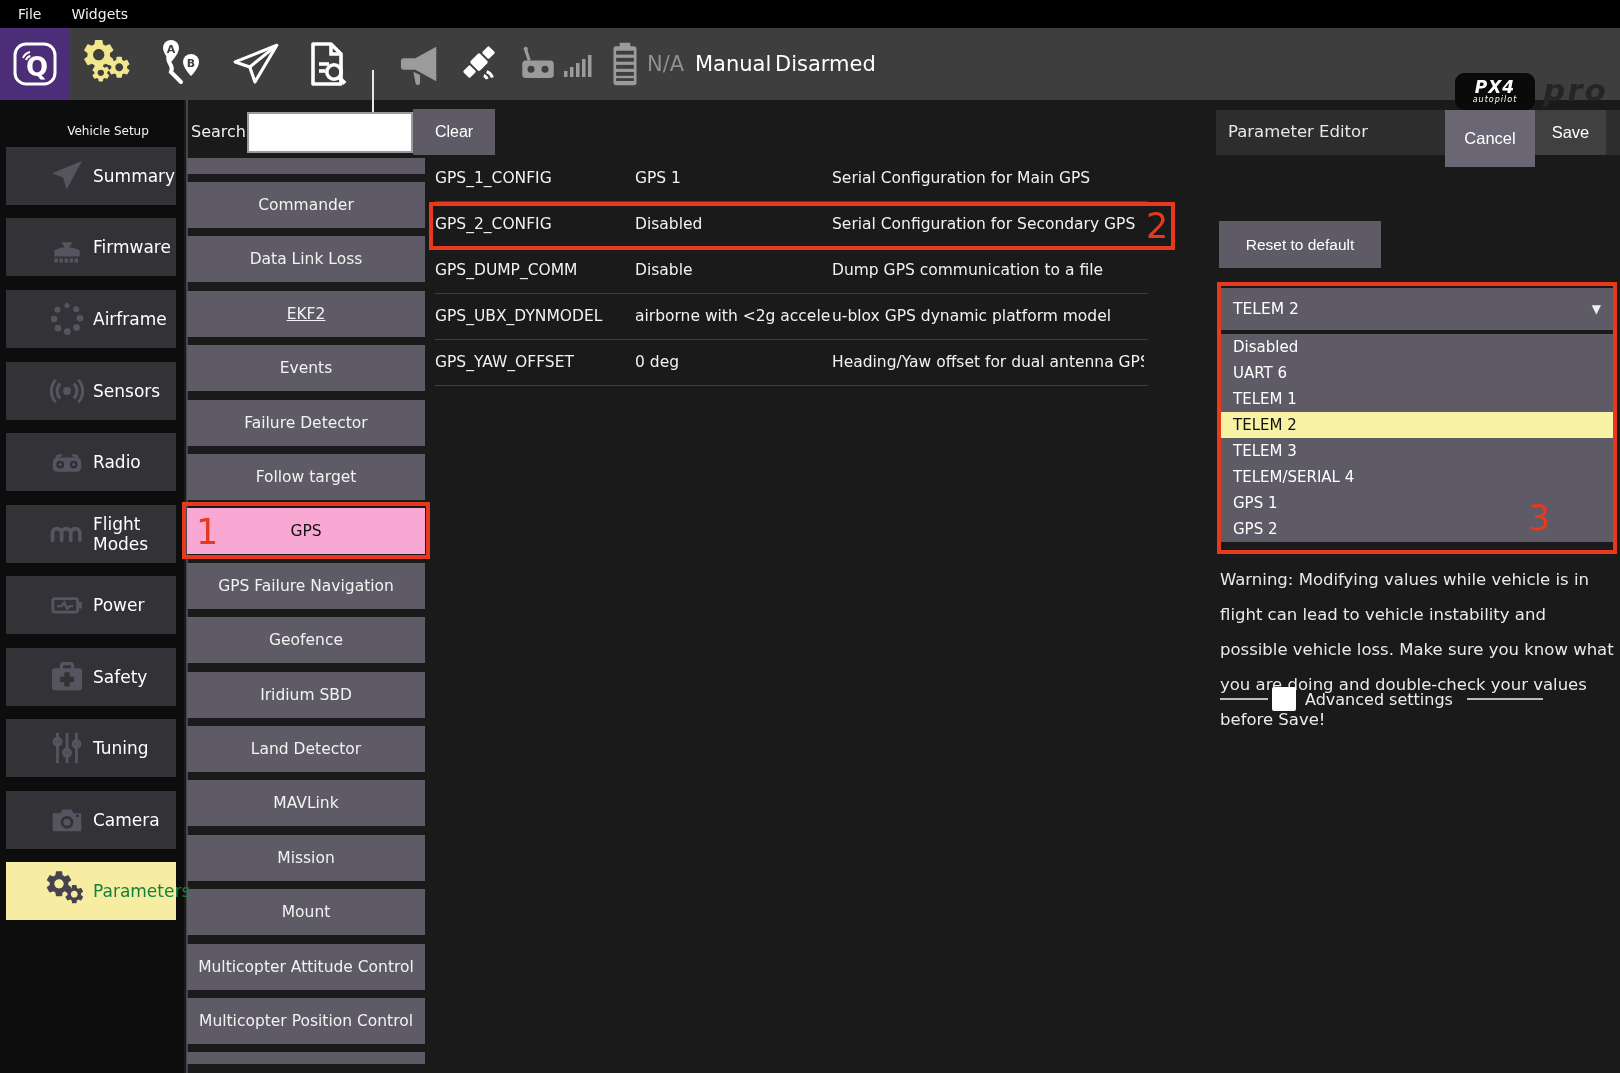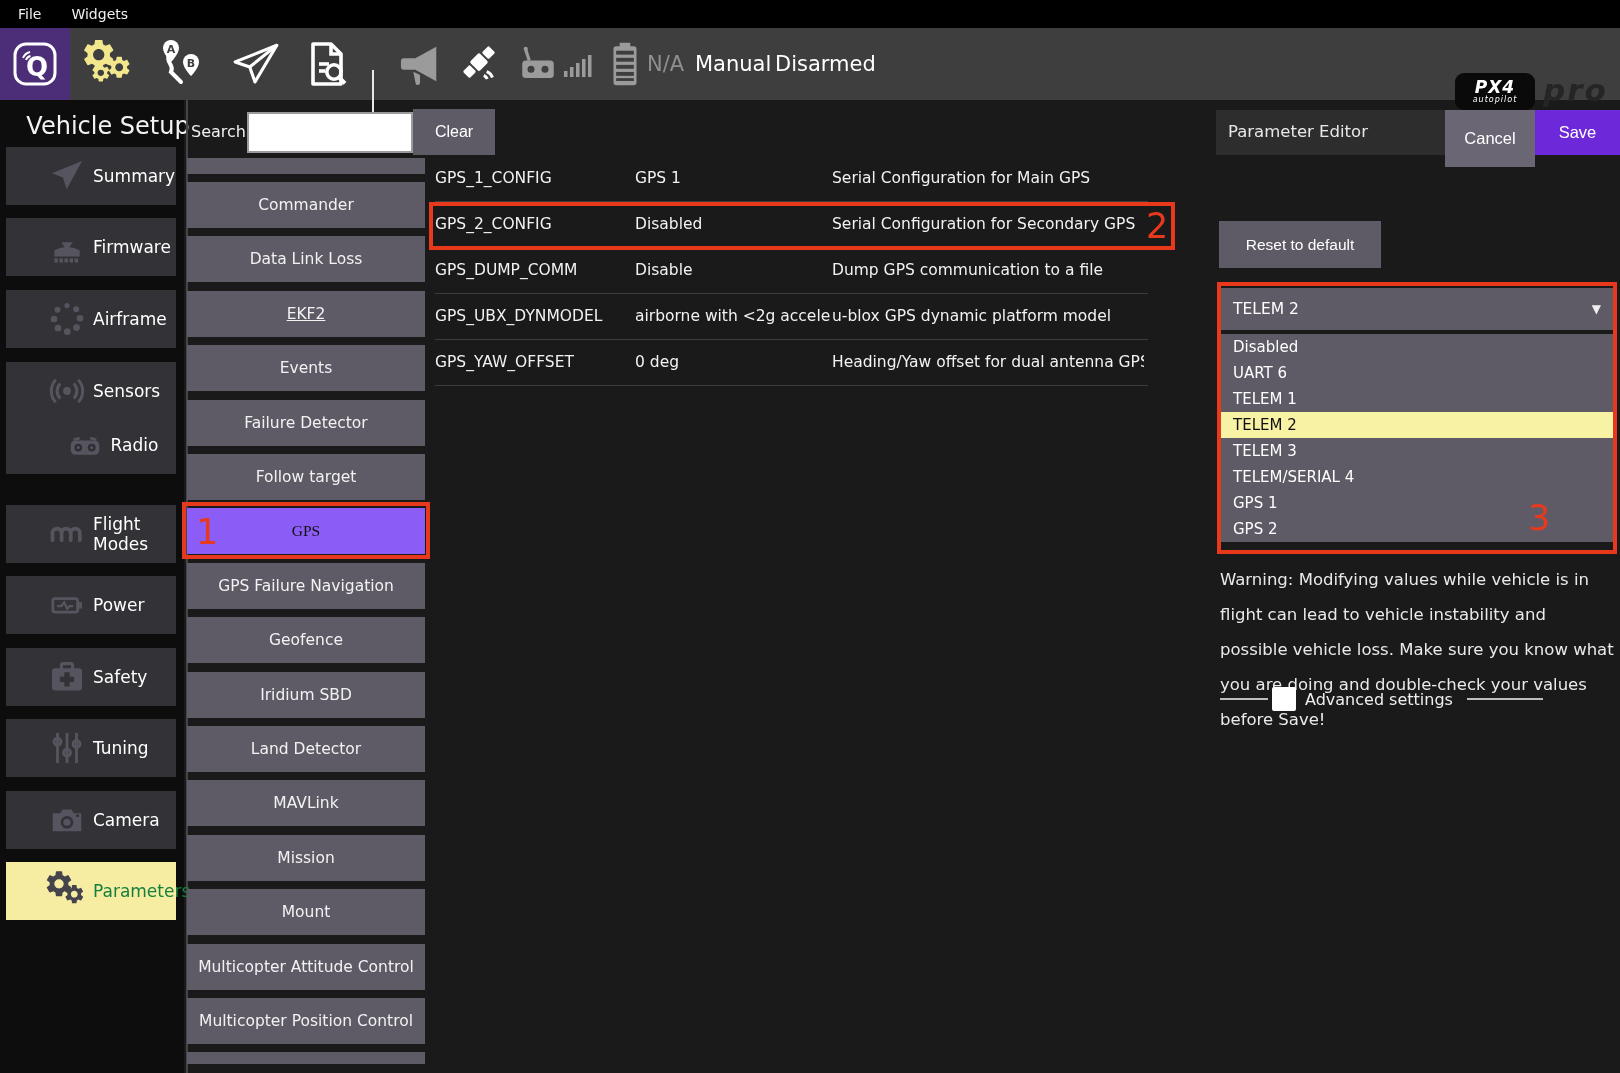--- a/index.html
+++ b/index.html
@@ -17,49 +17,49 @@
   .tool-btn { position:absolute; top:0; height:72px; display:flex; align-items:center; justify-content:center; }
   .tool-underline { position:absolute; left:75px; top:93px; width:68px; height:7px; background:#f3e78e; }
   .tb-divider { position:absolute; left:372px; top:42px; width:2px; height:44px; background:#e8e8e8; }
   .status-text { position:absolute; top:0; height:72px; display:flex; align-items:center; font-size:21px; }
   .px4-logo { position:absolute; left:1455px; top:45px; width:80px; height:37px; background:#0a0a0a; border-radius:9px; display:flex; flex-direction:column; align-items:center; justify-content:center; }
   .px4-logo .px4 { font-size:17px; font-weight:bold; font-style:italic; color:#fff; letter-spacing:1px; line-height:15px; }
   .px4-logo .auto { font-size:8px; font-style:italic; color:#fff; letter-spacing:1px; line-height:9px; }
   .pro-text { position:absolute; left:1543px; top:44px; font-size:31px; font-weight:bold; font-style:italic; color:#252525; letter-spacing:2px; }
   
   .sidebar { position:absolute; left:0; top:100px; width:184px; height:973px; background:#0d0d0d; }
-  .sb-title { position:absolute; left:0; top:112px; width:216px; text-align:center; font-size:24px; color:#f2f2f2; }
+  .sb-title { position:absolute; left:0; top:124px; width:216px; text-align:center; font-size:12px; color:#f2f2f2; }
   .sb-item { position:absolute; left:6px; width:170px; height:58px; background:#323237; display:flex; align-items:center; cursor:pointer;padding-left:35px; }
   .sb-item .ic { width:52px; display:flex; align-items:center; justify-content:center; flex:0 0 52px; }
   .sb-item .lbl { font-size:17px; color:#fff; }
   .sb-item.active { background:#f6eda3; }
   .sb-item.active .lbl { color:#15803d; }
   .v-divider { position:absolute; left:186px; top:100px; width:2px; height:973px; background:#45454a; }
   
   .search-label { position:absolute; left:191px; top:122px; font-size:16px; color:#f0f0f0; }
   .search-input { position:absolute; left:247px; top:112px; width:166px; height:41px; background:#fff; border:2px solid #9a9a9a; font-size:16px; color:#111; padding:0 6px; }
   .clear-btn { position:absolute; left:413px; top:109px; width:82px; height:46px; background:#5e5b66; color:#fff; font-size:16px; border:none; cursor:pointer; }
   .grp { position:absolute; left:187px; width:238px; height:46px; background:#5e5b66; color:#f2f2f2; font-size:15.5px; display:flex; align-items:center; justify-content:center; cursor:pointer; }
-  .grp.active { background:#8b5cf6; color:#111;font-family:Liberation Serif, serif; }
+  .grp.active { background:#f9a8d4; color:#111; }
   .grp-partial-top { position:absolute; left:187px; top:158px; width:238px; height:16px; background:#5e5b66; overflow:hidden; }
   .grp-partial-bottom { position:absolute; left:187px; top:1052px; width:238px; height:12px; background:#5e5b66; }
   
   .prow { position:absolute; left:435px; width:713px; height:46px; border-bottom:1px solid #3d3d3d; cursor:pointer; }
   .prow span { position:absolute; top:0; line-height:45px; font-size:15.5px; color:#f2f2f2; white-space:nowrap; overflow:hidden; }
   .prow .c1 { left:0; width:198px; }
   .prow .c2 { left:200; left:200px; width:196px; }
   .prow .c3 { left:397px; width:312px; }
   
   .redbox { position:absolute; border:4px solid #e8391d; pointer-events:none; }
   .rednum { position:absolute; color:#e8391d; font-size:35px; pointer-events:none; }
   
   .ed-header { position:absolute; left:1216px; top:110px; width:404px; height:45px; background:#2d2d2d; }
   .ed-title { position:absolute; left:1228px; top:122px; font-size:16.5px; color:#e8e8e8; }
   .cancel-btn { position:absolute; left:1445px; top:110px; width:90px; height:57px; background:#6a6673; color:#fff; font-size:16.5px; border:none; cursor:pointer; }
-  .save-btn { position:absolute; left:1535px; top:110px; width:85px; height:45px; background:#6d28d9; color:#fff; font-size:16.5px; border:none; cursor:pointer; }
+  .save-btn { position:absolute; left:1535px; top:110px; width:71px; height:45px; background:#404040; color:#fff; font-size:16.5px; border:none; cursor:pointer; }
   .reset-btn { position:absolute; left:1219px; top:221px; width:162px; height:47px; background:#5e5b66; color:#fff; font-size:15.5px; border:none; cursor:pointer; }
   .dropdown { position:absolute; left:1221px; top:288px; width:392px; height:42px; background:#5e5b66; display:flex; align-items:center; cursor:pointer; }
   .dropdown .sel { font-size:15.5px; color:#fff; padding-left:12px; }
   .dropdown .caret { position:absolute; right:12px; top:14px; font-size:12px; color:#eee; }
   .optlist { position:absolute; left:1221px; top:334px; width:392px; background:#5e5b66; }
   .opt { height:26px; line-height:26px; padding-left:12px; font-size:15px; color:#fff; cursor:pointer; }
   .opt.selected { background:#f8f2a5; color:#111; }
   .warning { position:absolute; left:1220px; top:562px; width:398px; font-size:16.5px; line-height:35px; color:#eaeaea; }
   .adv-line { position:absolute; top:698px; height:2px; background:#bdbdbd; }
   .adv-checkbox { position:absolute; left:1272px; top:687px; width:24px; height:24px; background:#fff; border-radius:2px; cursor:pointer; }
@@ -265,21 +265,21 @@
     <span class="ic">
       <svg width="40" height="36" viewBox="0 0 24 24">
         <circle cx="12" cy="12" r="2.6" fill="#56555f"></circle>
         <path d="M7.5 7 a7 7 0 0 0 0 10 M4.5 4.5 a11 11 0 0 0 0 15" fill="none" stroke="#56555f" stroke-width="2"></path>
         <path d="M16.5 7 a7 7 0 0 1 0 10 M19.5 4.5 a11 11 0 0 1 0 15" fill="none" stroke="#56555f" stroke-width="2"></path>
       </svg>
     </span>
     <span class="lbl">Sensors</span>
   </div>
 
-  <div class="sb-item" style="top:416px;justify-content:center;">
+  <div class="sb-item" style="top:433px;">
     <span class="ic">
       <svg width="40" height="36" viewBox="0 0 24 24">
         <path d="M4.5 8.5 l4 -1.2 M19.5 8.5 l-4 -1.2" stroke="#56555f" stroke-width="1.8"></path>
         <rect x="2.5" y="9" width="19" height="9.5" rx="3" fill="#56555f"></rect>
         <circle cx="7.5" cy="13.7" r="2.6" fill="#2f2f33"></circle>
         <circle cx="16.5" cy="13.7" r="2.6" fill="#2f2f33"></circle>
         <circle cx="7.5" cy="13.7" r="1" fill="#56555f"></circle>
         <circle cx="16.5" cy="13.7" r="1" fill="#56555f"></circle>
       </svg>
     </span>

